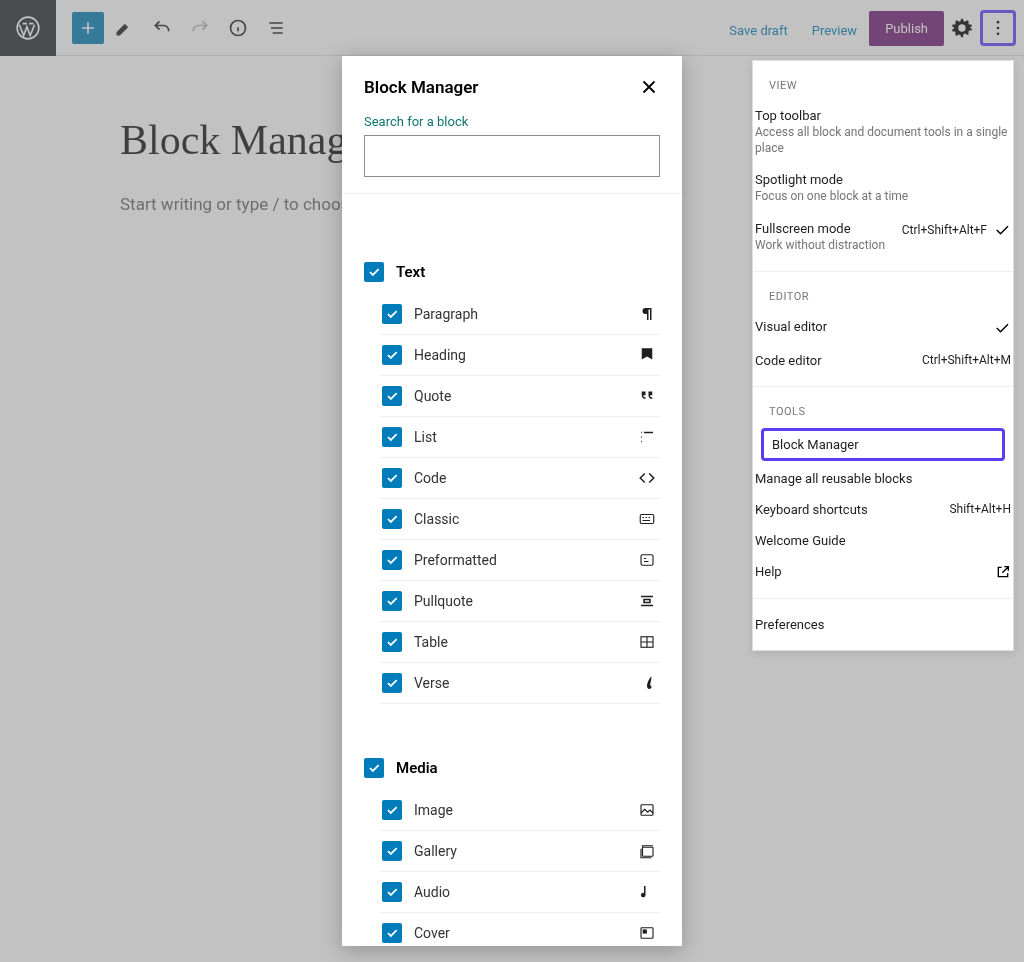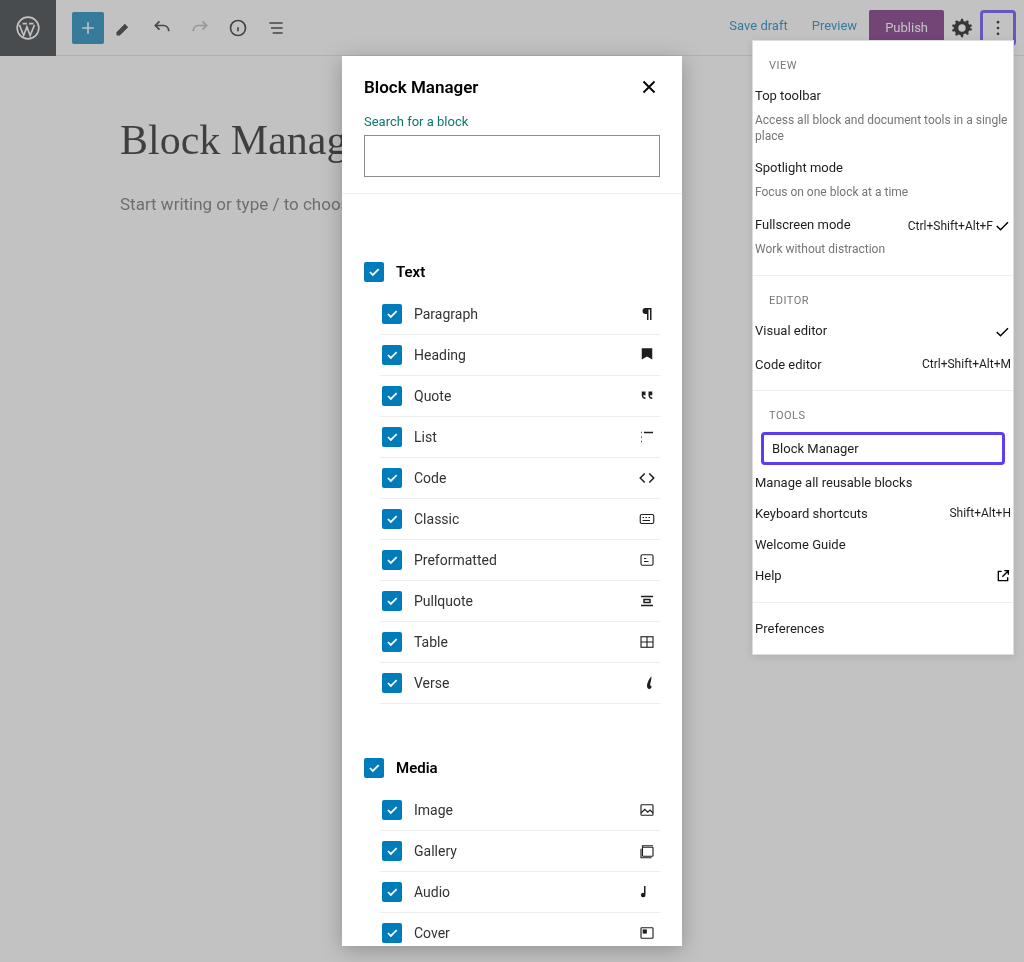--- a/index.html
+++ b/index.html
@@ -4,36 +4,36 @@
 <style>
   * { box-sizing: border-box; margin: 0; padding: 0; }
   body { font-family: -apple-system, BlinkMacSystemFont, "Segoe UI", Roboto, sans-serif; width:1024px; height:962px; overflow:hidden; background:#fff; position:relative;}
   .dim-overlay { position:absolute; inset:0; background:rgba(120,120,120,0.45); z-index:5; pointer-events:none;}
   
   .topbar { height:56px; background:#fff; border-bottom:1px solid #e0e0e0; display:flex; align-items:center; padding:0 8px; position:relative; z-index:1;}
   .wp-logo { width:56px; height:56px; background:#23282d; display:flex;align-items:center;justify-content:center; color:#fff; margin-left:-8px;}
   .tb-left { display:flex; align-items:center; gap:2px; margin-left:16px;}
   .tb-btn { width:36px; height:36px; display:flex; align-items:center; justify-content:center; color:#1e1e1e; border-radius:2px;}
   .tb-add { background:#007cba; color:#fff; width:32px;height:32px; border-radius:2px;}
-  .tb-right { margin-left:auto; display:flex; align-items:flex-start; }
+  .tb-right { margin-left:auto; display:flex; align-items:flex-end; }
   .link-btn { color:#007cba; padding:8px 12px; font-size:13px; }
   .publish-btn { background:#701a75; color:#fff; padding:10px 16px; font-size:13px; border-radius:2px;}
   .icon-btn { width:36px;height:36px; display:flex;align-items:center;justify-content:center;}
   .highlight-box { border:3px solid #5b3df5; border-radius:4px;}
   
   .editor-body { padding:60px 120px; }
   .post-title { font-size:42px; font-weight:400; color:#111; font-family: Georgia, serif; margin-bottom:30px;}
   .placeholder { color:#666; font-size:17px;}
   
-  .options-panel { position:absolute; top:40px; right:10px; width:262px; background:#fff; border:1px solid #ddd; box-shadow:0 2px 8px rgba(0,0,0,0.1); z-index:20; font-size:13px;}
+  .options-panel { position:absolute; top:60px; right:10px; width:262px; background:#fff; border:1px solid #ddd; box-shadow:0 2px 8px rgba(0,0,0,0.1); z-index:20; font-size:13px;}
   .panel-section { border-bottom:1px solid #eee; padding:10px 0;}
   .panel-heading { color:#777; font-size:11px; padding:8px 16px; letter-spacing:0.5px;}
   .panel-item { padding:8px 2px; display:flex; align-items:flex-start; justify-content:space-between; gap:8px;}
   .panel-item .lbl { color:#1e1e1e;}
-  .panel-item .desc { color:#757575; font-size:12px; margin-top:10px; line-height:1.3;}
+  .panel-item .desc { color:#757575; font-size:12px; margin-top:2px; line-height:1.3;}
   .panel-item .shortcut { color:#1e1e1e; font-size:12px; white-space:nowrap;}
   .panel-item.hl { margin:2px 8px; border:3px solid #5b3df5; border-radius:4px; padding:6px 8px;}
   
   .modal { position:absolute; left:342px; top:56px; width:340px; height:890px; background:#fff; z-index:30; box-shadow:0 4px 20px rgba(0,0,0,0.25); display:flex; flex-direction:column;}
   .modal-header { padding:20px 22px 16px; display:flex; align-items:center; justify-content:space-between;}
   .modal-title { font-size:17px; font-weight:600;}
   .modal-search { padding:0 22px 16px; border-bottom:1px solid #eee;}
   .modal-search label { font-size:13px; color:#0f766e; display:block; margin-bottom:6px;}
   .modal-search input { width:100%; height:42px; border:1px solid #8d8d8d; padding:0 10px; font-size:14px;}
   .modal-body { flex:1; overflow-y:auto; padding:14px 22px 10px;}
@@ -131,21 +131,21 @@
       <div>
           <div class="lbl">Spotlight mode</div>
       <div class="desc">Focus on one block at a time</div>
         </div>
     </div>
     <div class="panel-item">
       <div>
           <div class="lbl">Fullscreen mode</div>
       <div class="desc">Work without distraction</div>
         </div>
-      <div style="display:flex;align-items:center;">
+      <div style="display:flex;align-items:center;gap:6px;">
         <span class="shortcut">Ctrl+Shift+Alt+F</span>
         <span>
             <svg width="18" height="18" viewBox="0 0 24 24" fill="none" stroke="#000" stroke-width="2">
               <path d="M5 12l5 5L20 7"></path>
             </svg>
           </span>
       </div>
     </div>
   </div>
   <div class="panel-section">

